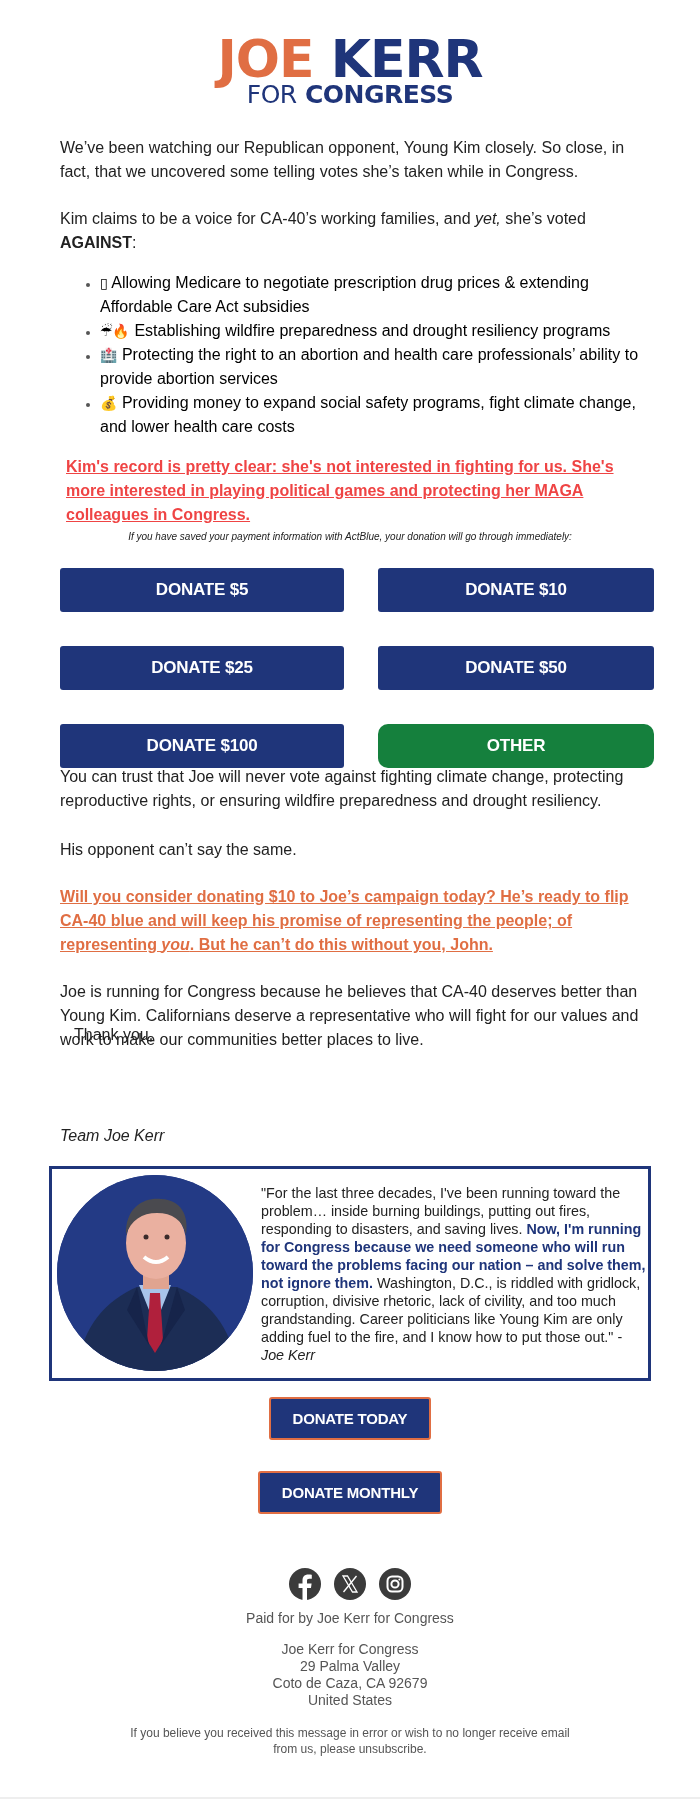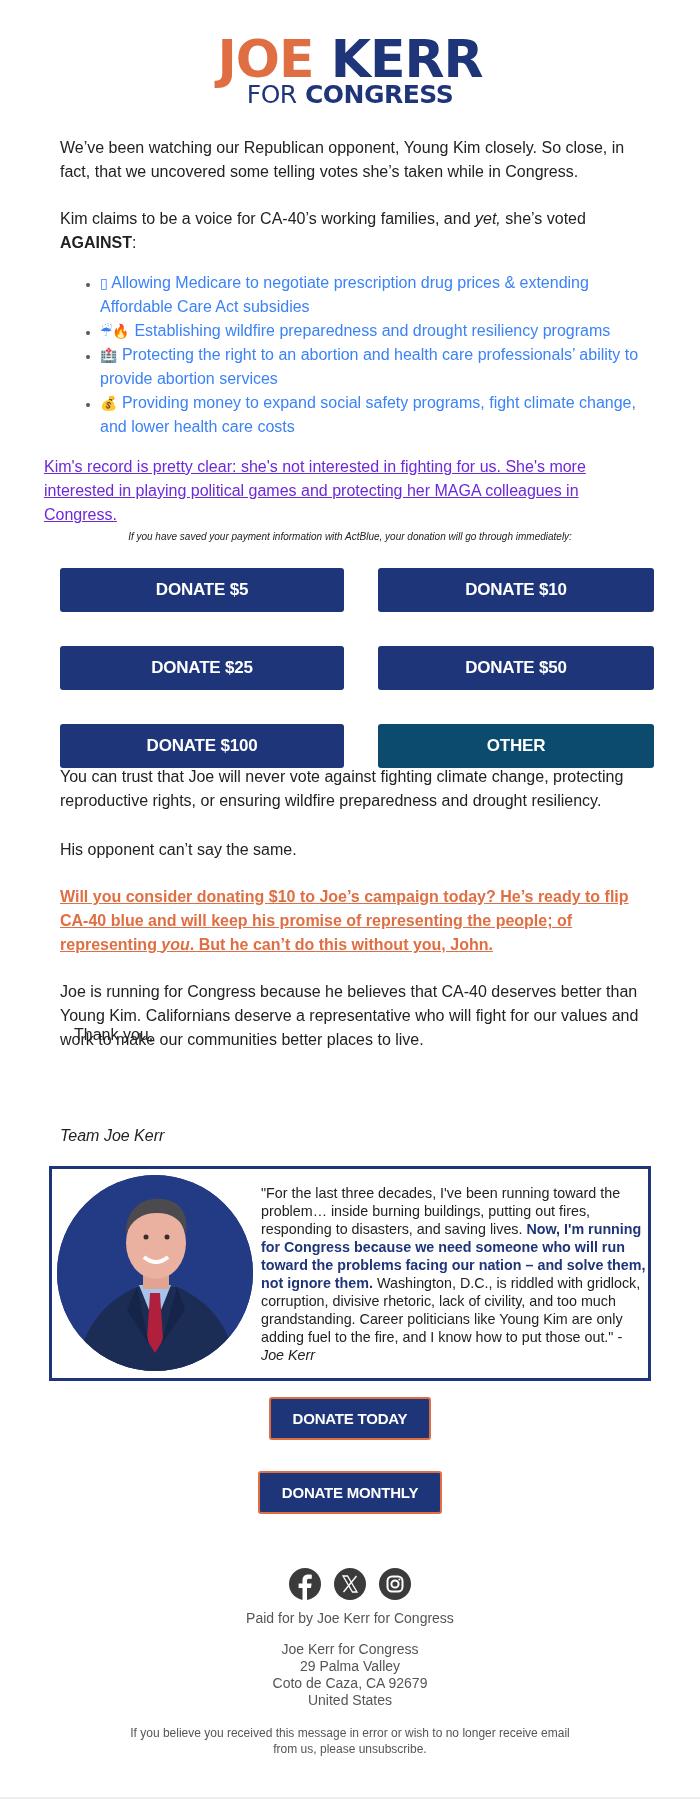--- a/index.html
+++ b/index.html
@@ -9,29 +9,29 @@
   .logo { text-align: center; padding-top: 34px; height: 110px; }
   .logo-top { font-family: "DejaVu Sans", sans-serif; font-weight: bold; font-size: 52px; line-height: 50px; letter-spacing: -1px; }
   .logo-joe { color: #e06e43; }
   .logo-kerr { color: #1f357a; }
   .logo-bottom { font-family: "DejaVu Sans", sans-serif; font-weight: bold; font-size: 25px; line-height: 22px; color: #1f357a; letter-spacing: -0.5px; margin-top: 0px; }
   .logo-bottom .thin { font-weight: normal; }
   .content { padding: 0 60px; font-size: 16px; line-height: 24px; color: #222; }
   p { margin: 0; }
   .p1 { position: absolute; left: 60px; top: 136px; width: 580px; }
   .p2 { position: absolute; left: 60px; top: 207px; width: 580px; }
-  ul.votes { position: absolute; left: 60px; top: 271px; width: 585px; padding-left: 40px; list-style: disc; color: #3b82f6; }
+  ul.votes { position: absolute; left: 60px; top: 271px; width: 585px; padding-left: 40px; list-style: disc; color: #000000; }
   ul.votes li { line-height: 24px; font-size: 16px; }
   ul.votes li::marker { color: #555; font-size: 12px; }
   .emoji { font-family: "DejaVu Sans", sans-serif; font-size: 14px; }
-  .record { position: absolute; left: 44px; top: 455px; width: 580px; color: #6d28d9; font-weight: normal; text-decoration: underline; font-size: 16px; line-height: 24px; }
+  .record { position: absolute; left: 66px; top: 455px; width: 580px; color: #ef4444; font-weight: bold; text-decoration: underline; font-size: 16px; line-height: 24px; }
   .actblue-note { position: absolute; left: 60px; top: 530px; width: 580px; text-align: center; font-style: italic; font-size: 10px; line-height: 14px; color: #222; }
   .btn-grid { position: absolute; left: 60px; top: 568px; width: 578px; display: grid; grid-template-columns: 284px 276px; column-gap: 18px; row-gap: 20px; gap: 34px; }
   .dbtn { height: 44px; border-radius: 3px; background: #1f357a; color: #fff; font-weight: bold; font-size: 17px; display: flex; align-items: center; justify-content: center; letter-spacing: -0.2px; cursor: pointer; }
-  .dbtn.other { background: #0c4a6e; }
+  .dbtn.other { background: #15803d; border-radius: 10px; }
   .trust { position: absolute; left: 60px; top: 765px; width: 580px; }
   .opp { position: absolute; left: 60px; top: 838px; width: 580px; }
   .ask { position: absolute; left: 60px; top: 885px; width: 585px; color: #e06e43; font-weight: bold; text-decoration: underline; line-height: 24px; }
   .running { position: absolute; left: 60px; top: 980px; width: 585px; }
   .thanks { position: absolute; left: 60px; top: 1023px; margin-left: 14px; }
   .team { position: absolute; left: 60px; top: 1124px; font-style: italic; }
   .quote-box { position: absolute; left: 49px; top: 1166px; width: 602px; height: 215px; border: 3px solid #1f357a; }
   .portrait { position: absolute; left: 5px; top: 6px; width: 196px; height: 196px; border-radius: 50%; background: #233a85; overflow: hidden; }
   .quote-text { position: absolute; left: 209px; top: 15px; width: 385px; font-size: 14.3px; line-height: 18px; color: #222; }
   .quote-text .bold { color: #1f357a; font-weight: bold; }

